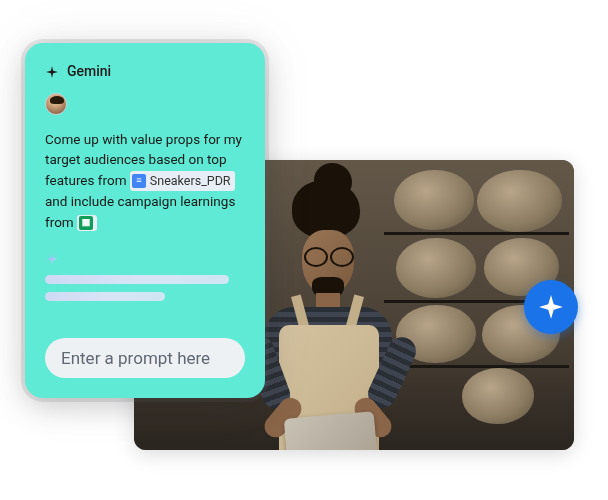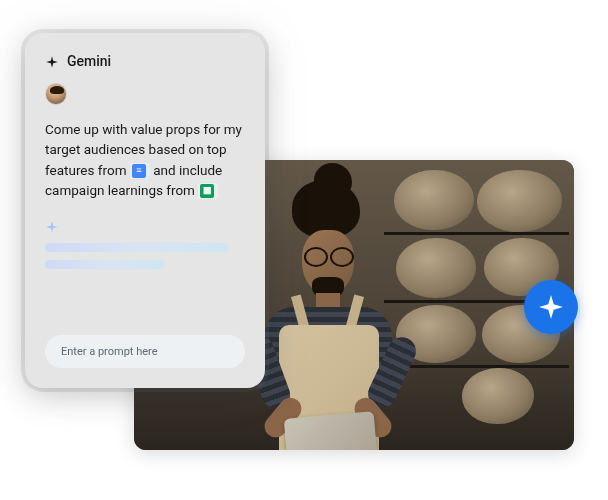--- a/index.html
+++ b/index.html
@@ -171,24 +171,24 @@
       height: 55px;
       background: linear-gradient(135deg, #c8c2b5 0%, #a89f90 100%);
       border-radius: 6px;
       transform: rotate(-5deg);
       box-shadow: 0 2px 5px rgba(0,0,0,0.3);
     }
 
     .gemini-card {
       position: absolute;
       left: 25px;
-      top: 33px;
+      top: 43px;
       width: 240px;
       height: 355px;
-      background: #e5e5e5;
+      background: #5eead4;
       border-radius: 18px;
       box-shadow: 0 0 0 4px rgba(100,100,110,0.15), 0 8px 30px rgba(0,0,0,0.18), 0 0 50px rgba(120,120,130,0.12);
       padding: 20px;
       display: flex;
       flex-direction: column;
     }
     .card-header {
       display: flex;
       align-items: center;
       gap: 8px;
@@ -266,21 +266,21 @@
       border-radius: 5px;
       background: linear-gradient(90deg, #cfd9f5 0%, #d8e4f5 50%, #cfe6f2 100%);
       margin-bottom: 8px;
     }
     .loading-bar.w1 { width: 92%; }
     .loading-bar.w2 { width: 60%; }
     .input-bar {
       background: #eef1f4;
       border-radius: 20px;
       padding: 10px 16px;
-      font-size: 11px;
+      font-size: 17px;
       color: #5f6874;
       margin-top: 14px;
     }
 
     .blue-badge {
       position: absolute;
       right: 30px;
       top: 280px;
       width: 54px;
       height: 54px;
@@ -335,20 +335,21 @@
         </svg>
     </span>
     <span class="card-title">Gemini</span>
   </div>
 
   <div class="avatar"></div>
 
   <div class="prompt-text">
     <span>Come up with value props for my target audiences based on top features from </span><span class="file-chip">
         <span class="file-icon docs">≡</span>
+        <span>Sneakers_PDR</span>
       </span><span> and include campaign learnings from </span><span class="file-chip">
         <span class="file-icon sheets">▦</span>
       </span>
   </div>
 
   <div class="response-area">
     <div class="sparkle-small">
       <svg viewBox="0 0 24 24" width="14" height="14">
         <defs>
             <linearGradient id="g1" x1="0" y1="0" x2="1" y2="1">

